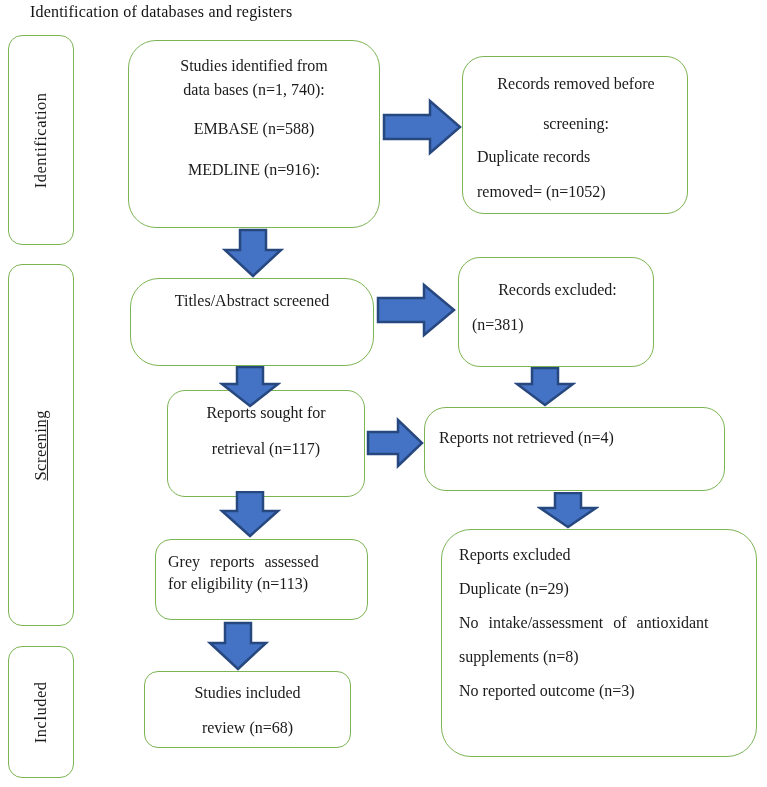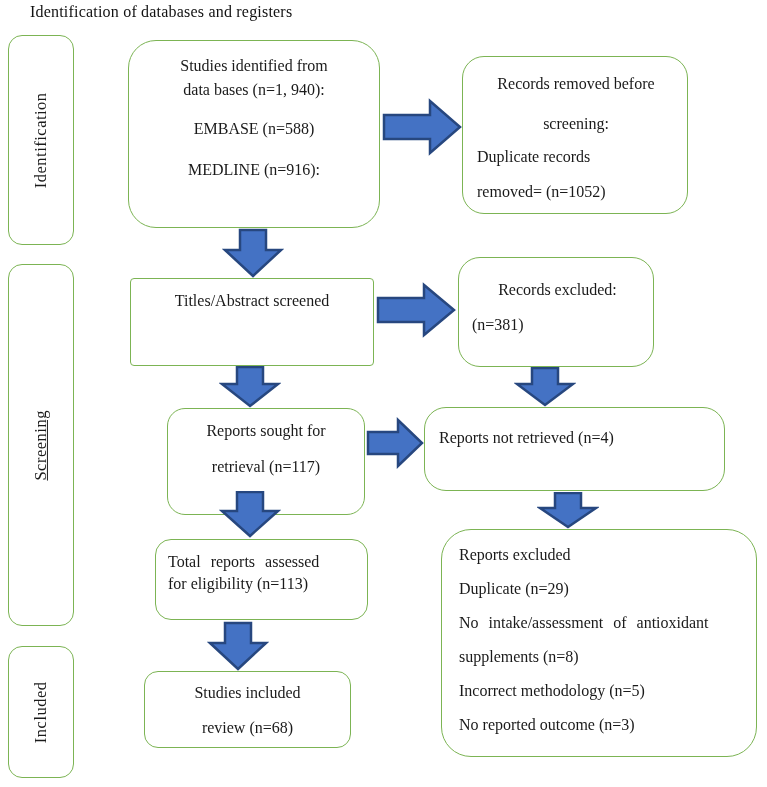--- a/index.html
+++ b/index.html
@@ -46,61 +46,60 @@
   <div class="gbox vbox" style="left:8px;top:264px;width:66px;height:362px;border-radius:14px;">
     <span class="vtext underline">Screening</span>
   </div>
 
   <div class="gbox vbox" style="left:8px;top:646px;width:66px;height:132px;border-radius:14px;">
     <span class="vtext">Included</span>
   </div>
 
   <div class="gbox" style="left:128px;top:40px;width:252px;height:188px;border-radius:28px;padding:15px 8px 0 8px;">
     <div class="line center">Studies identified from</div>
-    <div class="line center" style="margin-top:4px;">data bases (n=1, 940):</div>
+    <div class="line center" style="margin-top:4px;">data bases (n=1, 740):</div>
     <div class="line center" style="margin-top:19px;">EMBASE (n=588)</div>
     <div class="line center" style="margin-top:21px;">MEDLINE (n=916):</div>
   </div>
 
   <div class="gbox" style="left:462px;top:56px;width:226px;height:158px;border-radius:22px;padding:17px 12px 0 14px;">
     <div class="line center">Records removed before</div>
     <div class="line center" style="margin-top:20px;">screening:</div>
     <div class="line left" style="margin-top:13px;">Duplicate records</div>
     <div class="line left" style="margin-top:15px;">removed= (n=1052)</div>
   </div>
 
-  <div class="gbox" style="left:130px;top:278px;width:244px;height:88px;border-radius:4px;padding:12px 8px 0 8px;">
+  <div class="gbox" style="left:130px;top:278px;width:244px;height:88px;border-radius:29px;padding:12px 8px 0 8px;">
     <div class="line center">Titles/Abstract screened</div>
   </div>
 
   <div class="gbox" style="left:458px;top:257px;width:196px;height:110px;border-radius:22px;padding:22px 10px 0 13px;">
     <div class="line center">Records excluded:</div>
     <div class="line left" style="margin-top:15px;">(n=381)</div>
   </div>
 
-  <div class="gbox" style="left:167px;top:408px;width:198px;height:107px;border-radius:18px;padding:12px 6px 0 6px;">
+  <div class="gbox" style="left:167px;top:390px;width:198px;height:107px;border-radius:18px;padding:12px 6px 0 6px;">
     <div class="line center">Reports sought for</div>
     <div class="line center" style="margin-top:16px;">retrieval (n=117)</div>
   </div>
 
   <div class="gbox" style="left:424px;top:407px;width:301px;height:84px;border-radius:22px;padding:20px 8px 0 14px;">
     <div class="line left">Reports not retrieved (n=4)</div>
   </div>
 
   <div class="gbox" style="left:155px;top:539px;width:213px;height:81px;border-radius:16px;padding:12px 8px 0 12px;">
-    <div class="line left ws">Total reports assessed</div>
+    <div class="line left ws">Grey reports assessed</div>
     <div class="line left" style="margin-top:2px;">for eligibility (n=113)</div>
   </div>
 
   <div class="gbox" style="left:441px;top:529px;width:316px;height:228px;border-radius:30px;padding:15px 10px 0 17px;">
     <div class="line left">Reports excluded</div>
     <div class="line left" style="margin-top:14px;">Duplicate (n=29)</div>
     <div class="line left ws" style="margin-top:14px;">No intake/assessment of antioxidant</div>
     <div class="line left" style="margin-top:14px;">supplements (n=8)</div>
-    <div class="line left" style="margin-top:14px;">Incorrect methodology (n=5)</div>
     <div class="line left" style="margin-top:14px;">No reported outcome (n=3)</div>
   </div>
 
   <div class="gbox" style="left:144px;top:671px;width:207px;height:77px;border-radius:14px;padding:11px 6px 0 6px;">
     <div class="line center">Studies included</div>
     <div class="line center" style="margin-top:15px;">review (n=68)</div>
   </div>
 
   <div class="arrow" style="left:382px;top:98px;width:80px;height:58px;">
     <svg viewBox="0 0 80 58" preserveAspectRatio="none">

